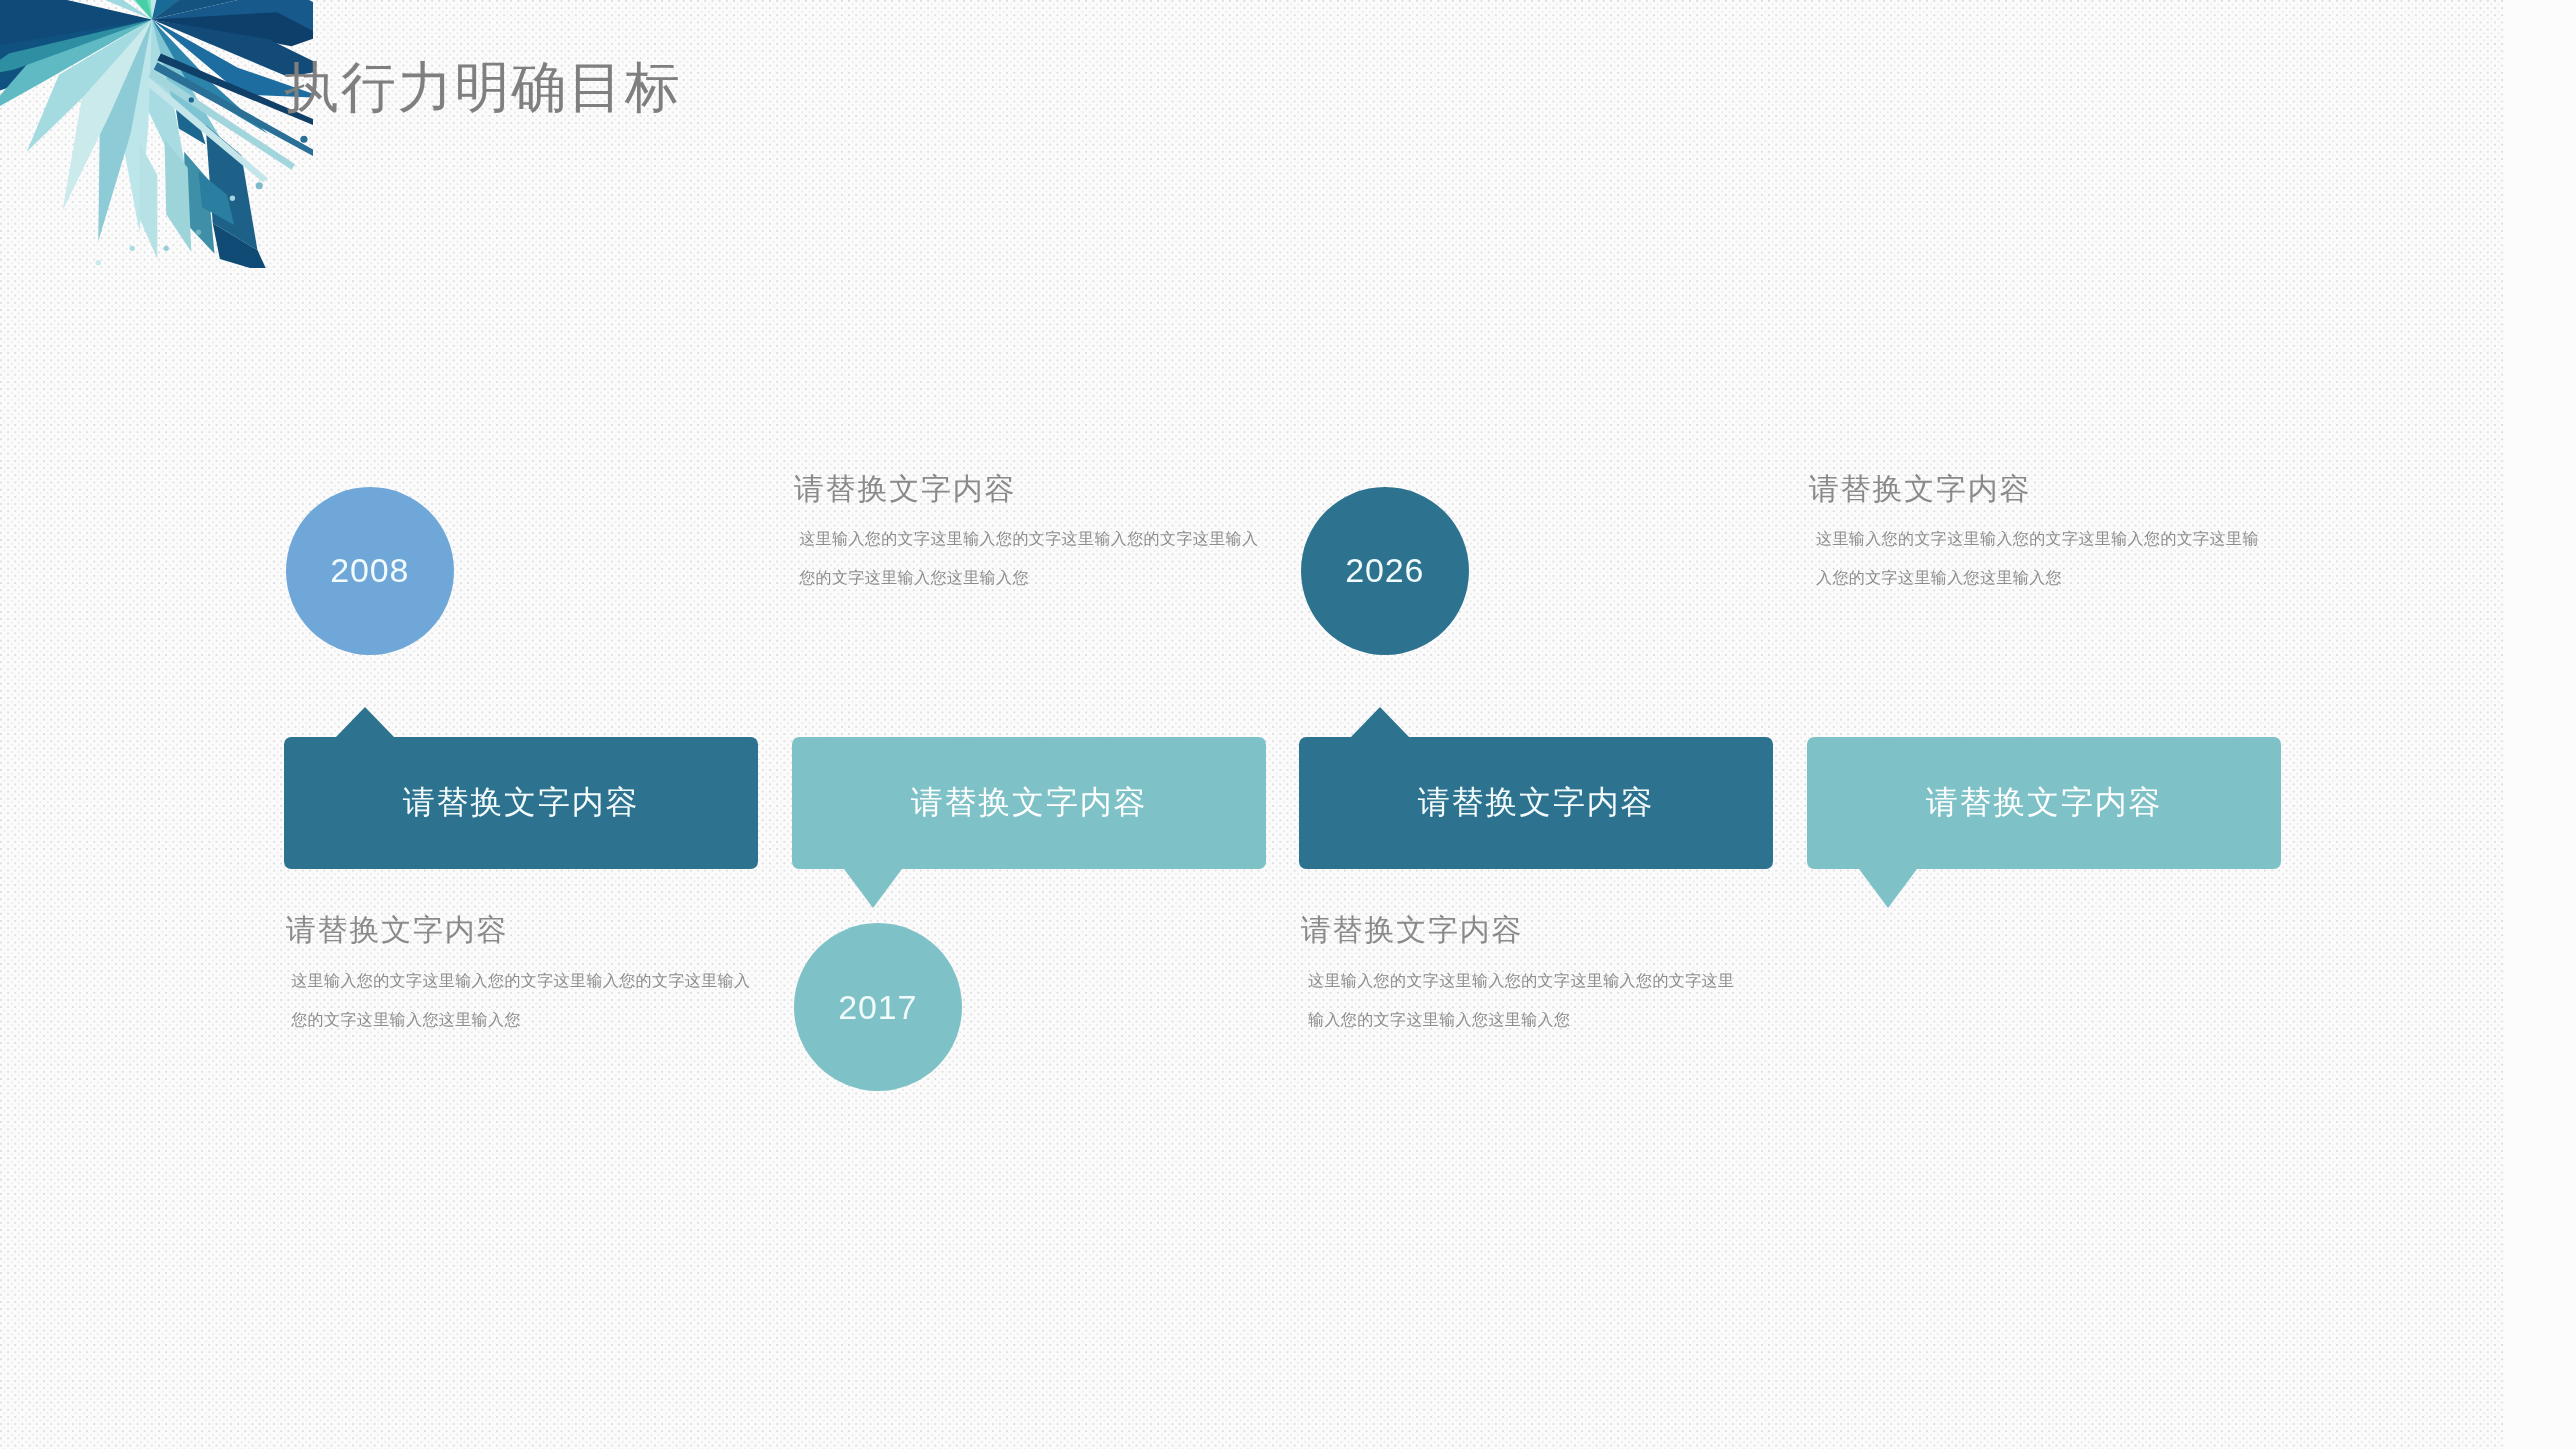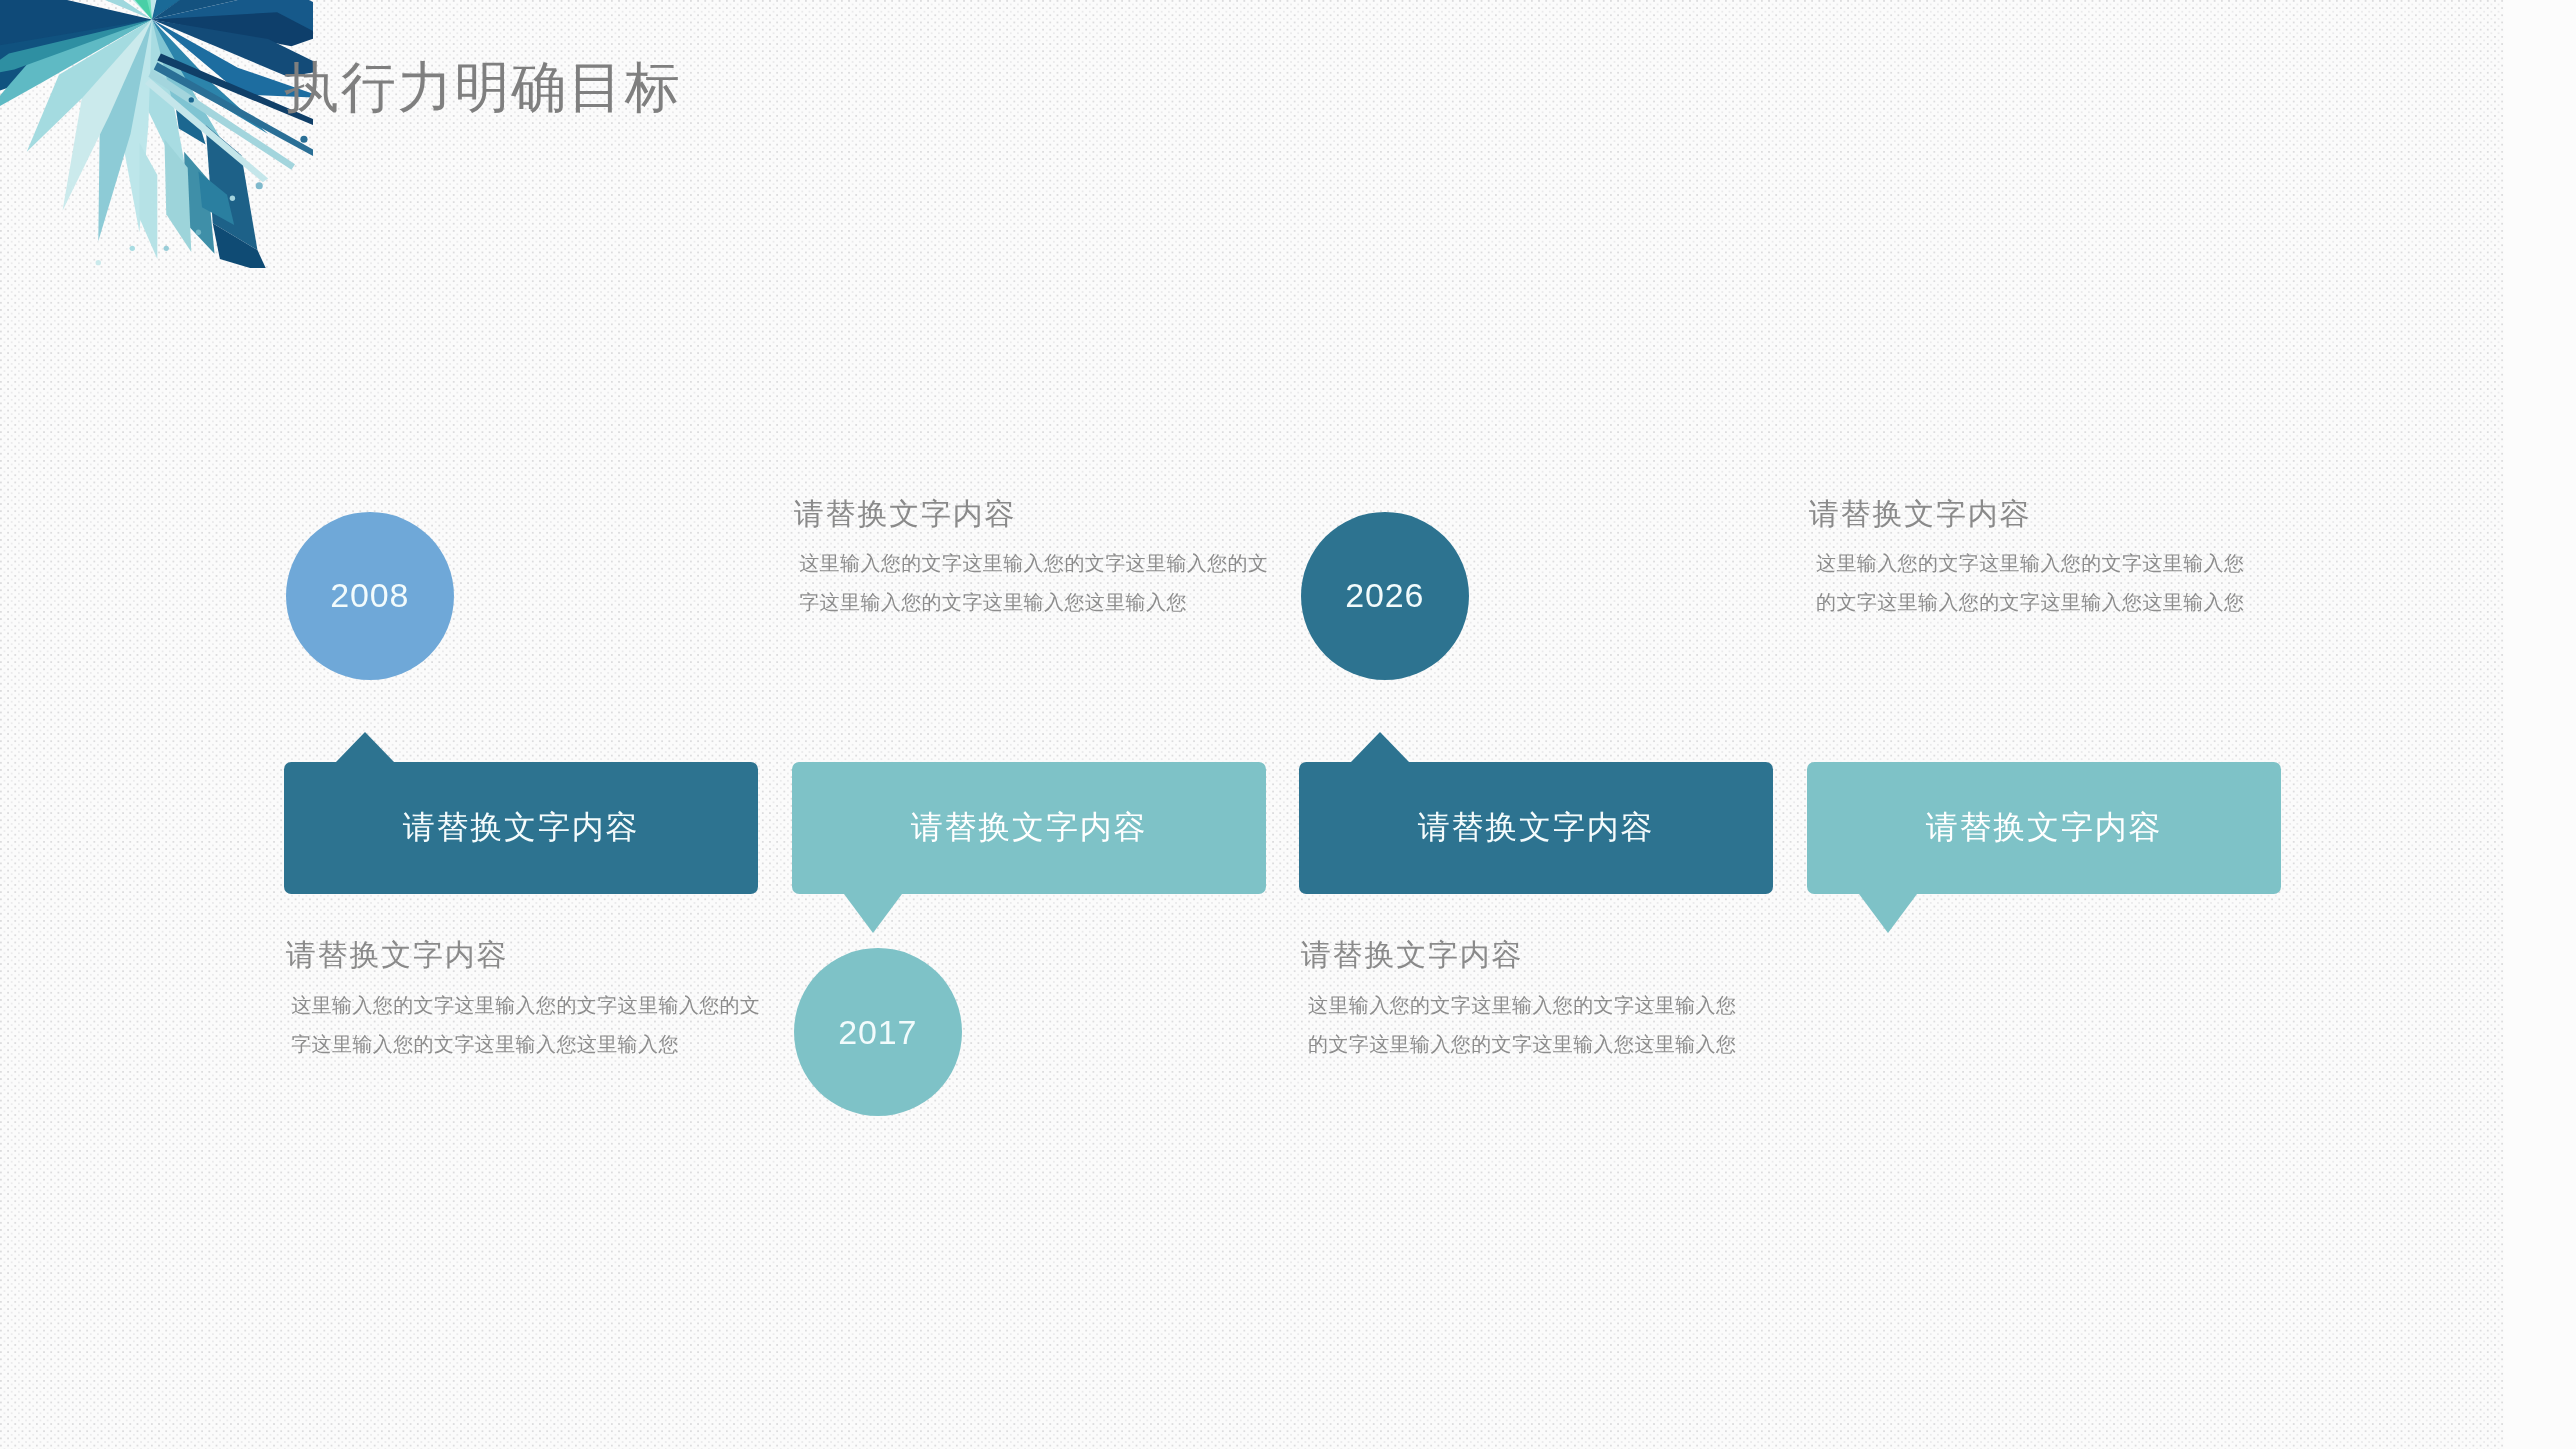--- a/index.html
+++ b/index.html
@@ -46,21 +46,21 @@
     font-size: 55px;
     line-height: 1.2;
     color: #7f7f7f;
     letter-spacing: 1.8px;
     white-space: nowrap;
   }
 
   
   .column {
     position: absolute;
-    top: 508px;
+    top: 483px;
     width: 519px;
     height: 644px;
   }
   .col-1 { left: 284px; }
   .col-2 { left: 792px; }
   .col-3 { left: 1299px; }
   .col-4 { left: 1807px; }
 
   
   .year-circle {
@@ -121,21 +121,21 @@
   .text-block.above { top: -12.5px; }
 
   .block-heading {
     font-size: 30px;
     color: #8a8a8a;
     letter-spacing: 1.8px;
     margin: 0 0 12.5px 0;
     line-height: 1.2;
   }
   .block-body {
-    font-size: 20px;
+    font-size: 16px;
     color: #8c8c8c;
     line-height: 39px;
     letter-spacing: 0.4px;
     margin: 0;
     padding-left: 5.4px;
   }
   .block-body.indent-more { padding-left: 7.2px; }
 </style>
 </head>
 <body>

